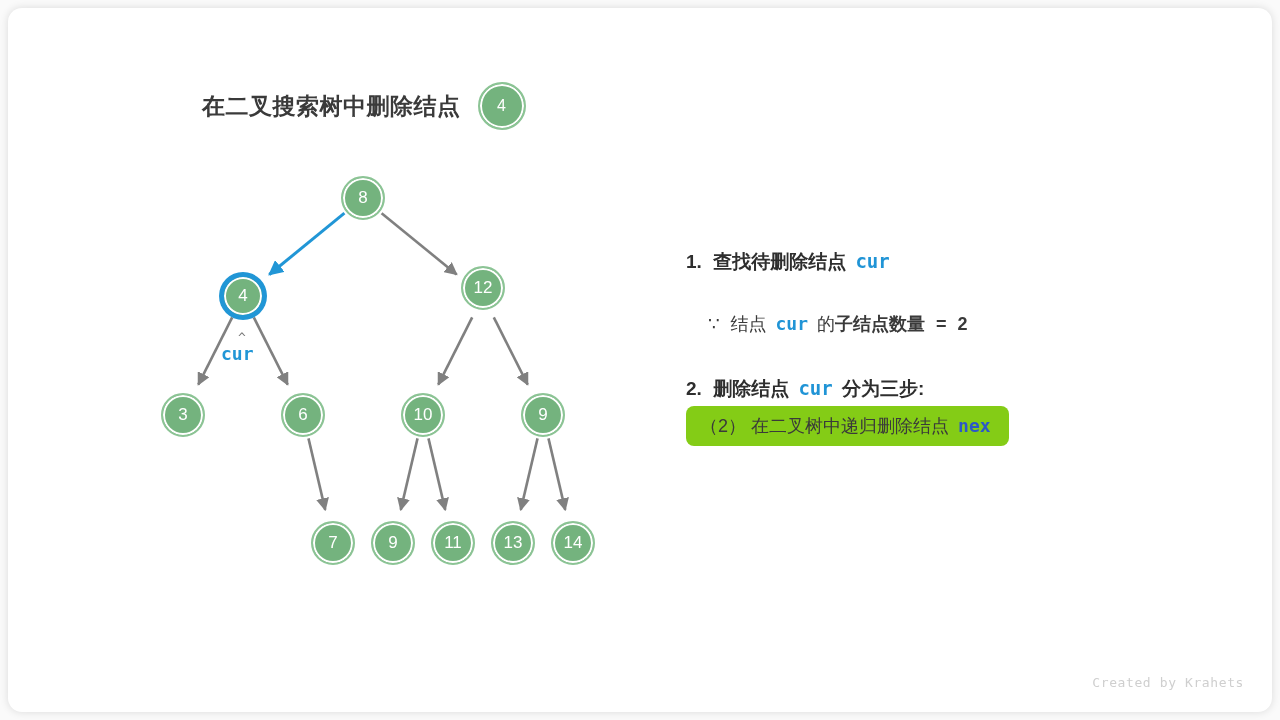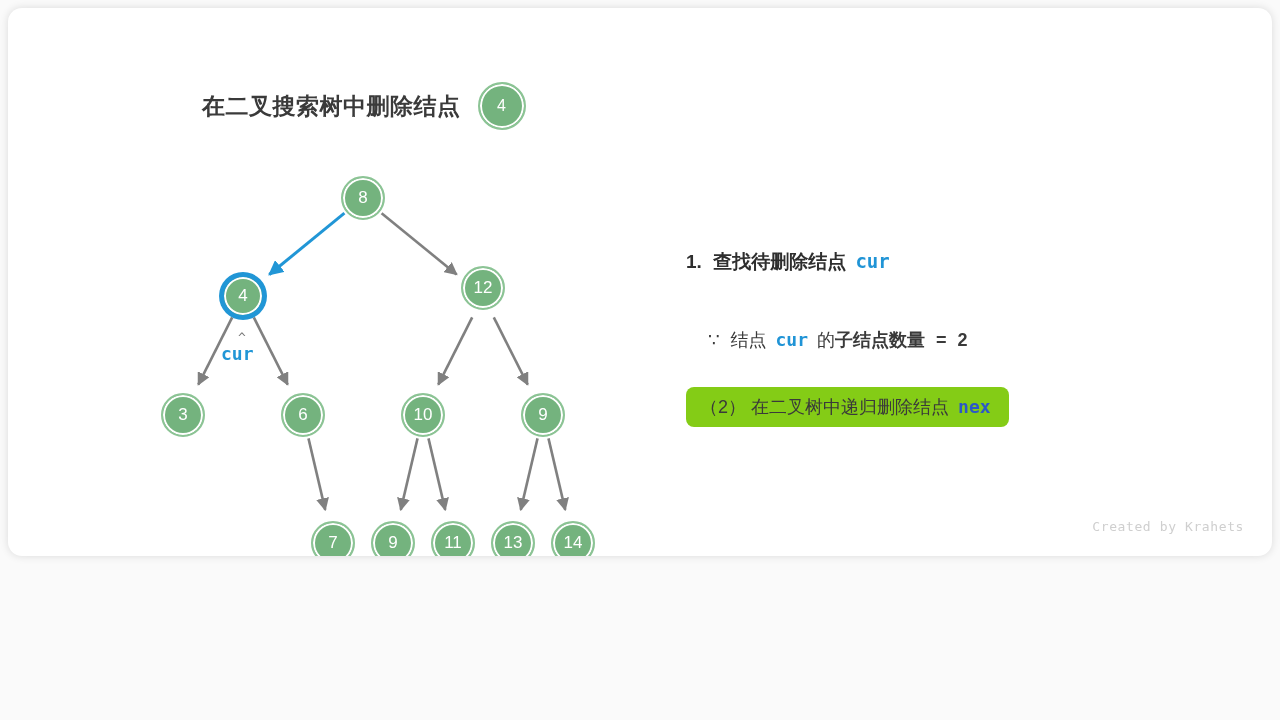--- a/index.html
+++ b/index.html
@@ -11,21 +11,21 @@
     overflow: hidden;
   }
   body {
     font-family: "Liberation Sans", "DejaVu Sans", sans-serif;
   }
   #card {
     position: absolute;
     left: 8px;
     top: 8px;
     width: 1264px;
-    height: 548px;
+    height: 704px;
     background: #ffffff;
     border-radius: 14px;
     box-shadow: 0 0 8px rgba(0,0,0,0.13);
     overflow: hidden;
   }
   
   #title-row {
     position: absolute;
     left: 194px;
     top: 74px;
@@ -114,21 +114,20 @@
     color: #2e2e2e;
     white-space: nowrap;
     line-height: 34px;
   }
   .reason {
     font-size: 18px;
     color: #3a3a3a;
     white-space: nowrap;
     line-height: 34px;
     padding-left: 22px;
-    margin-top: 16px;
   }
   .substep {
     font-size: 18px;
     color: #3a3a3a;
     white-space: nowrap;
     line-height: 34px;
     padding: 3px 14px 3px 14px;
     display: inline-block;
     border-radius: 8px;
   }
@@ -228,20 +227,26 @@
       <span>∵</span><span class="gap-s"></span>
       <span>结点</span>
       <span class="mono-cur">cur</span>
       <span>的</span><span class="b">子结点数量</span><span class="gap-s"></span>
       <span class="b">=</span><span class="gap-s"></span>
       <span class="b">2</span>
     </div>
 
     <div id="gap2"></div>
 
+    <div class="step-head">
+      <span>2.</span><span class="gap-s"></span>
+      <span>删除结点</span>
+      <span class="mono-cur">cur</span>
+      <span>分为三步:</span>
+    </div>
 
 
     <div>
       <div class="substep active">
         <span>（2）</span>
         <span>在二叉树中递归删除结点</span>
         <span class="mono-nex">nex</span>
       </div>
     </div>
 

